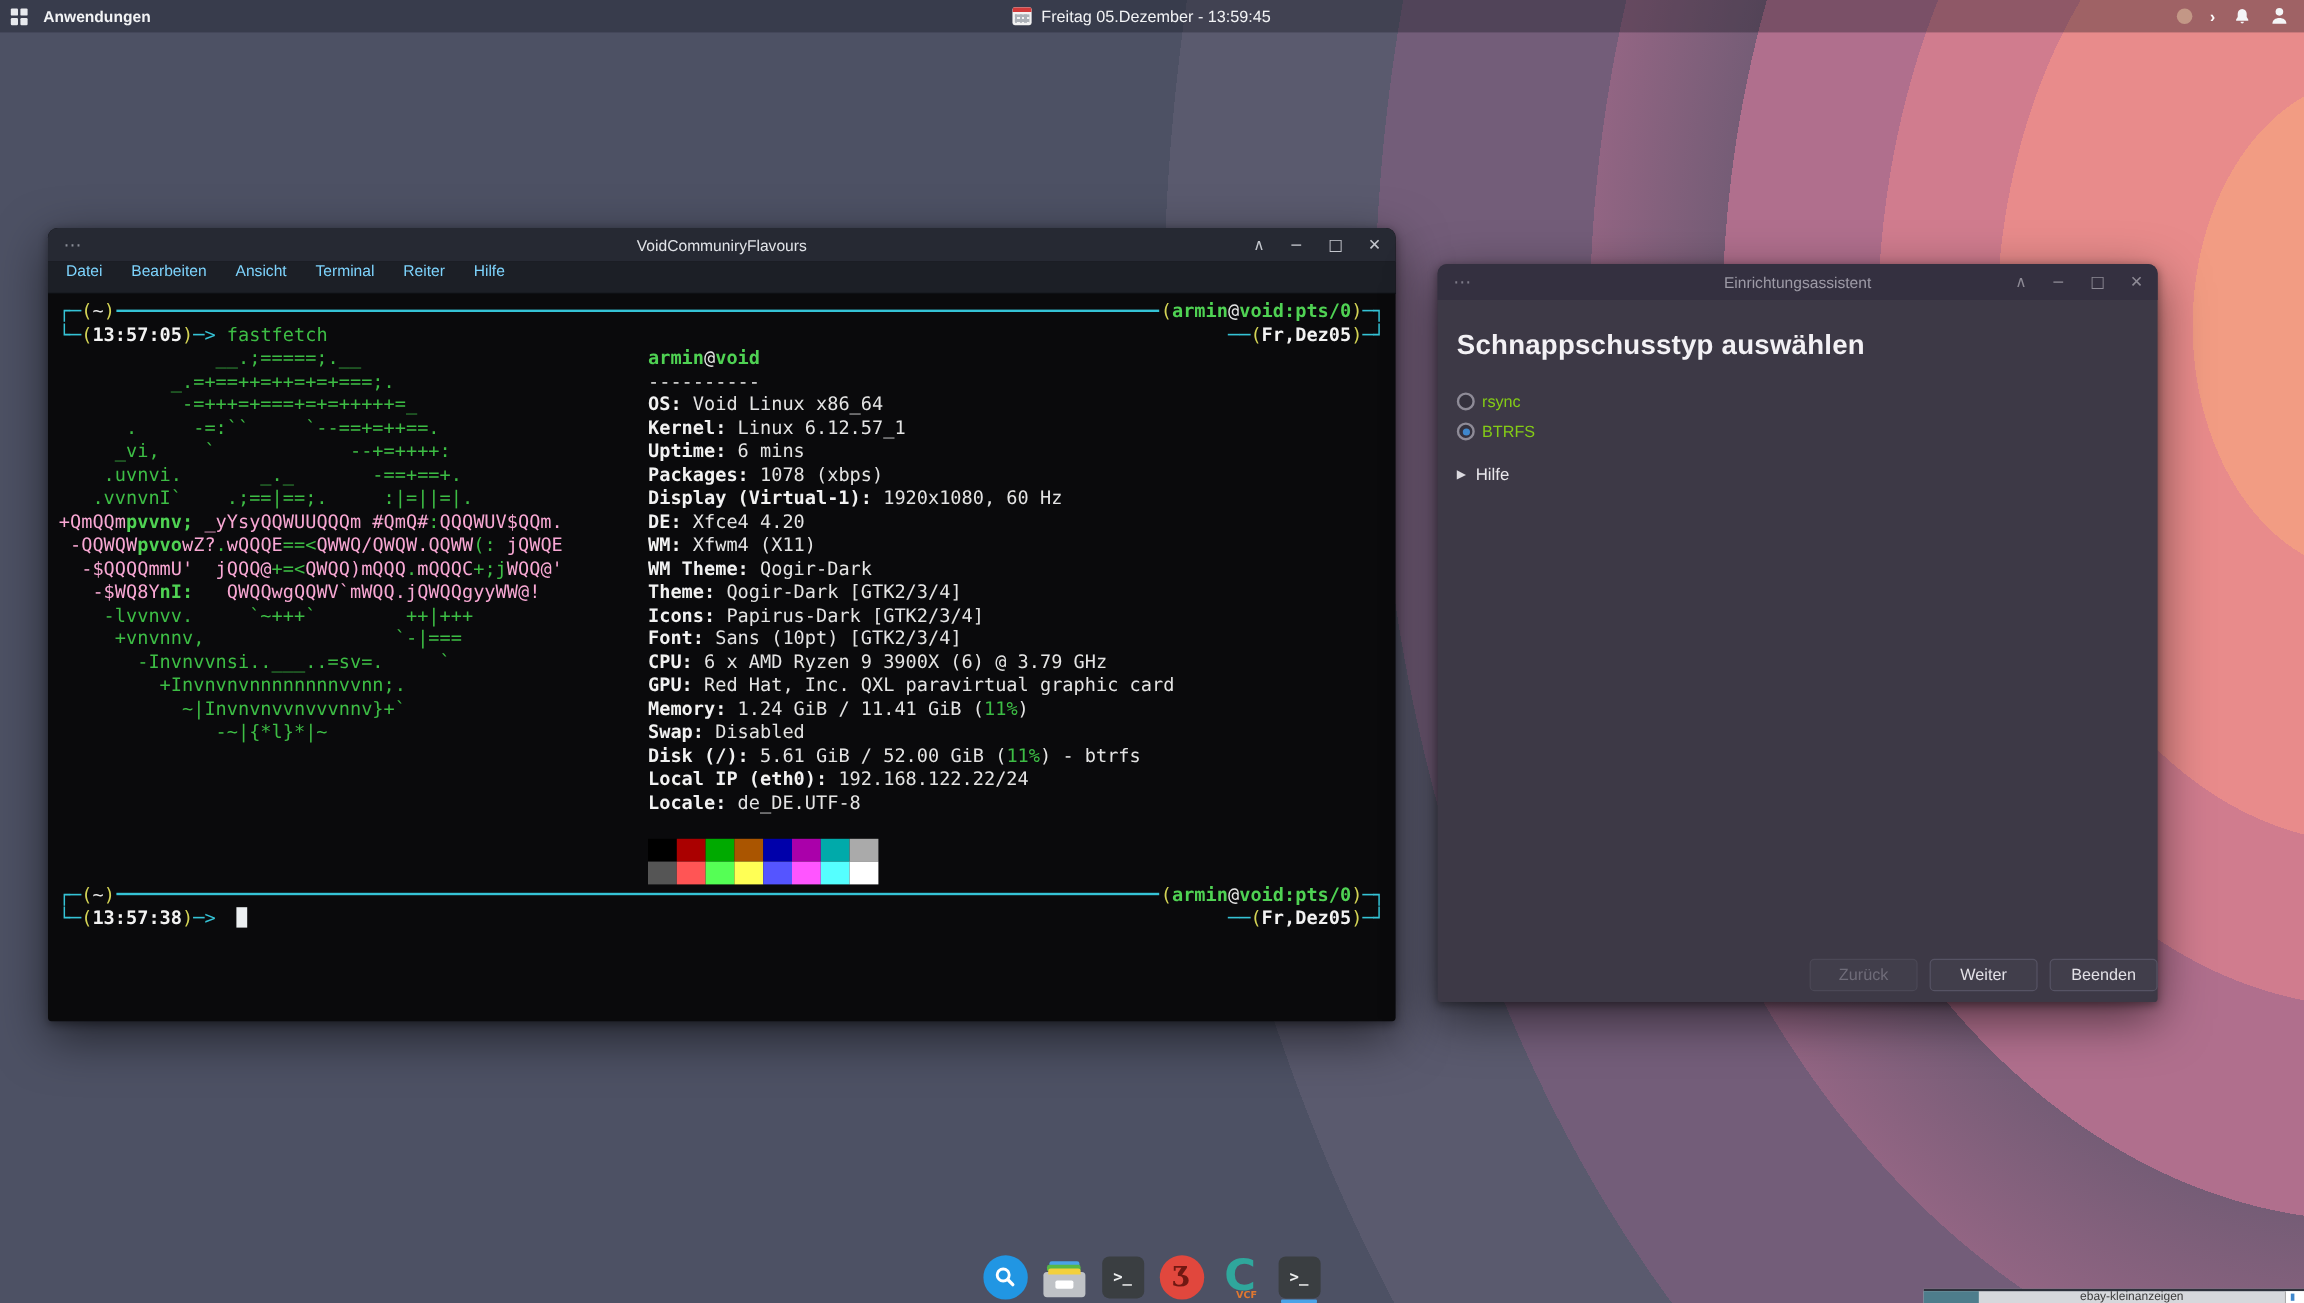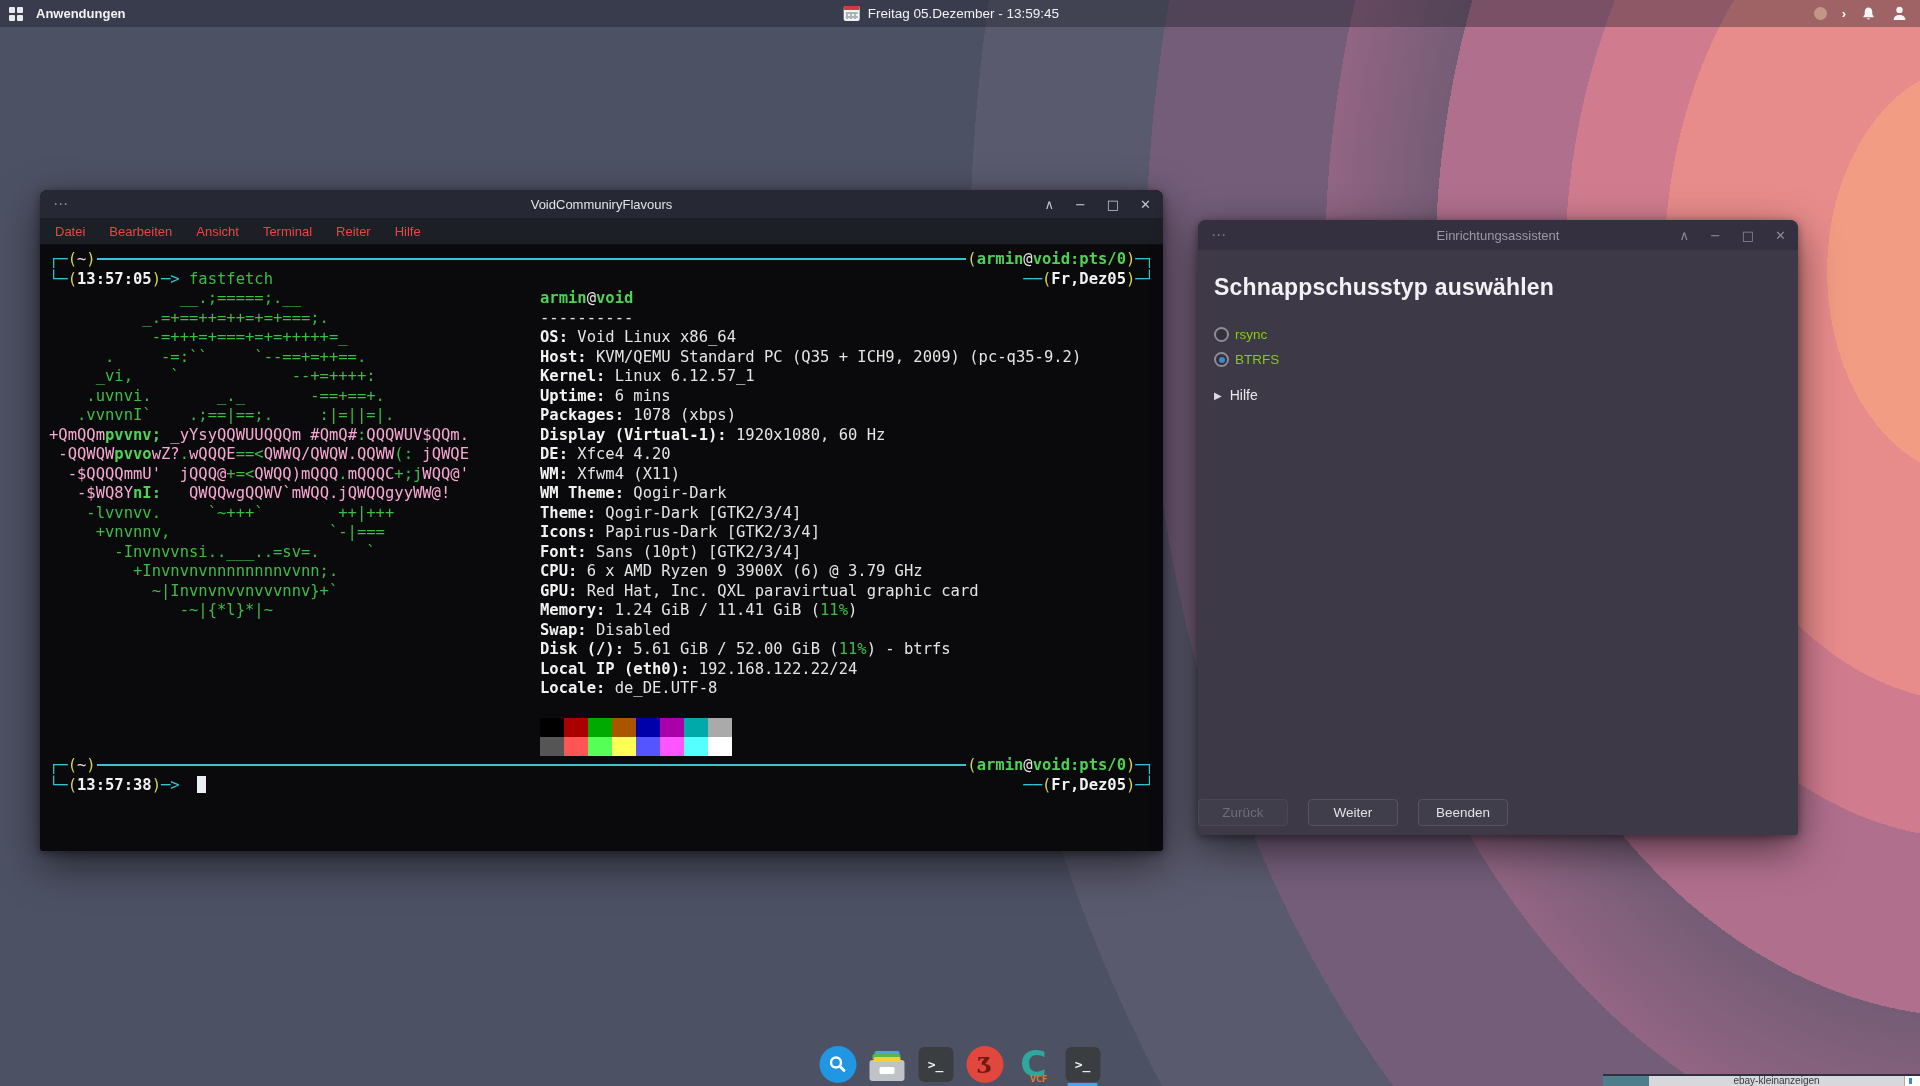--- a/index.html
+++ b/index.html
@@ -35,21 +35,21 @@
   .titlebar { height:28px; border-radius:8px 8px 0 0; position:relative; display:flex; align-items:center; }
   .tb-dots { position:absolute; left:13px; font-size:15px; letter-spacing:1px; }
   .tb-title { width:100%; text-align:center; font-size:13px; }
   .tb-controls { position:absolute; right:12px; display:flex; gap:21px; font-size:13px; font-family:"DejaVu Sans",sans-serif; }
   .tb-controls span { cursor:default; }
   
   .terminal { left:40px; top:190px; width:1123px; height:661px; background:#0a0a0c; }
   .terminal .titlebar { background:#262933; color:#e1e3e8; }
   .terminal .tb-dots { color:#8a8d97; }
   .terminal .tb-controls { color:#c3c6cd; }
-  .menubar { height:27px; background:#1c1f26; display:flex; align-items:center; gap:24px; padding-left:15px; font-size:13px; color:#ef4444; border-bottom:1px solid #0d0f13; }
+  .menubar { height:27px; background:#1c1f26; display:flex; align-items:flex-start; gap:24px; padding-left:15px; font-size:13px; color:#7dd3fc; border-bottom:1px solid #0d0f13; }
   .tcontent { height:605px; padding:5px 9px 0 9px; font-family:"DejaVu Sans Mono",monospace; font-size:15.5px; line-height:19.5px; color:#e4e4e4; }
   .cy { color:#35c3d6; } .yl { color:#d3d355; } .wh { color:#e4e4e4; }
   .whb { color:#f2f2f2; font-weight:bold; } .gr { color:#3dbd45; }
   .grb { color:#4fd253; font-weight:bold; } .gy { color:#f9a8d4; }
   .tline { display:flex; align-items:center; white-space:pre; }
   .tline.spread { justify-content:space-between; }
   .hline { flex:1; height:0; border-top:2px solid #35c3d6; position:relative; top:-1px; margin:0 1px; }
   .fastfetch { display:flex; }
   .art-col { width:491px; flex:none; }
   .art-line, .info-line { white-space:pre; }
@@ -63,21 +63,21 @@
   .dialog .tb-dots { color:#7e7b88; }
   .dialog .tb-controls { color:#8d8a95; }
   .dialog-body { position:relative; height:585px; padding:14px 16px; }
   .dialog-heading { font-size:23px; font-weight:bold; color:#f3f1f5; margin:10px 0 26px 0; letter-spacing:.2px; }
   .radio-row { display:flex; align-items:center; gap:6px; margin-bottom:10px; }
   .radio-circle { width:15px; height:15px; border-radius:50%; border:2px solid #8e8b97; background:#34313d; position:relative; }
   .radio-circle.checked::after { content:""; position:absolute; inset:2.5px; border-radius:50%; background:#3f87cc; }
   .radio-label { font-size:13.5px; color:#84cc16; }
   .expander { display:flex; align-items:center; gap:8px; margin-top:20px; color:#e9e7ec; font-size:14px; }
   .expander .tri { font-size:10px; color:#dcdae0; }
-  .dialog-buttons { position:absolute; bottom:9px; left:0; width:100%; display:flex; justify-content:flex-start; gap:20px; }
+  .dialog-buttons { position:absolute; bottom:9px; left:0; width:100%; display:flex; justify-content:flex-end; gap:10px; }
   .dlg-btn { min-width:90px; height:27px; background:#413e4b; border:1px solid #565364; border-radius:4px; color:#e3e1e7; font-size:13.5px; font-family:inherit; padding:0 14px; }
   .dlg-btn.disabled { color:#6f6c79; border-color:#4b4856; }
   
   .dock { position:absolute; bottom:3px; left:50%; transform:translateX(-50%); display:flex; align-items:flex-end; gap:11px; z-index:40; }
   .dock-item { position:relative; width:38px; height:38px; display:flex; align-items:center; justify-content:center; }
   .ic-search { width:37px; height:37px; border-radius:50%; background:#2196e3; display:flex; align-items:center; justify-content:center; }
   .ic-files { width:35px; height:21px; background:#bfc2c6; border-radius:3px; position:relative; margin-top:12px; display:flex; align-items:center; justify-content:center; }
   .ic-files .slot { width:15px; height:7px; background:#fff; border-radius:1.5px; }
   .ic-files .tabs { position:absolute; top:-9px; left:3px; right:3px; height:9px; }
   .ic-files .tabs i { position:absolute; height:5px; border-radius:2px 2px 0 0; }
@@ -180,21 +180,20 @@
           <div class="art-line"><span class="gr">       -Invnvvnsi..___..=sv=.     `</span></div>
           <div class="art-line"><span class="gr">         +Invnvnvnnnnnnnnvvnn;.</span></div>
           <div class="art-line"><span class="gr">           ~|Invnvnvvnvvvnnv}+`</span></div>
           <div class="art-line"><span class="gr">              -~|{*l}*|~</span></div>
         </div>
       <div class="info-col">
         <div class="info-line"><span class="grb">armin</span><span class="wh">@</span><span class="grb">void</span></div>
         <div class="info-line wh">----------</div>
         <div>
             <div class="info-line"><span class="whb">OS:</span><span class="wh"> </span><span class="wh">Void Linux x86_64</span></div>
-            <div class="info-line"><span class="whb">Host:</span><span class="wh"> </span><span class="wh">KVM/QEMU Standard PC (Q35 + ICH9, 2009) (pc-q35-9.2)</span></div>
             <div class="info-line"><span class="whb">Kernel:</span><span class="wh"> </span><span class="wh">Linux 6.12.57_1</span></div>
             <div class="info-line"><span class="whb">Uptime:</span><span class="wh"> </span><span class="wh">6 mins</span></div>
             <div class="info-line"><span class="whb">Packages:</span><span class="wh"> </span><span class="wh">1078 (xbps)</span></div>
             <div class="info-line"><span class="whb">Display (Virtual-1):</span><span class="wh"> </span><span class="wh">1920x1080, 60 Hz</span></div>
             <div class="info-line"><span class="whb">DE:</span><span class="wh"> </span><span class="wh">Xfce4 4.20</span></div>
             <div class="info-line"><span class="whb">WM:</span><span class="wh"> </span><span class="wh">Xfwm4 (X11)</span></div>
             <div class="info-line"><span class="whb">WM Theme:</span><span class="wh"> </span><span class="wh">Qogir-Dark</span></div>
             <div class="info-line"><span class="whb">Theme:</span><span class="wh"> </span><span class="wh">Qogir-Dark [GTK2/3/4]</span></div>
             <div class="info-line"><span class="whb">Icons:</span><span class="wh"> </span><span class="wh">Papirus-Dark [GTK2/3/4]</span></div>
             <div class="info-line"><span class="whb">Font:</span><span class="wh"> </span><span class="wh">Sans (10pt) [GTK2/3/4]</span></div>

